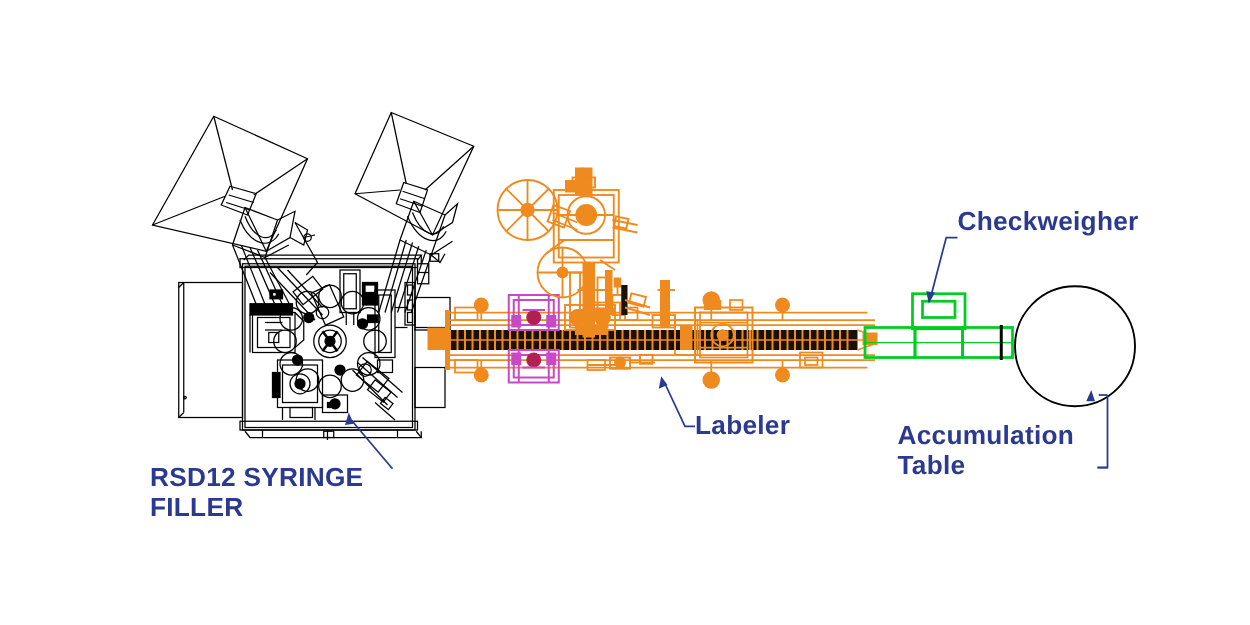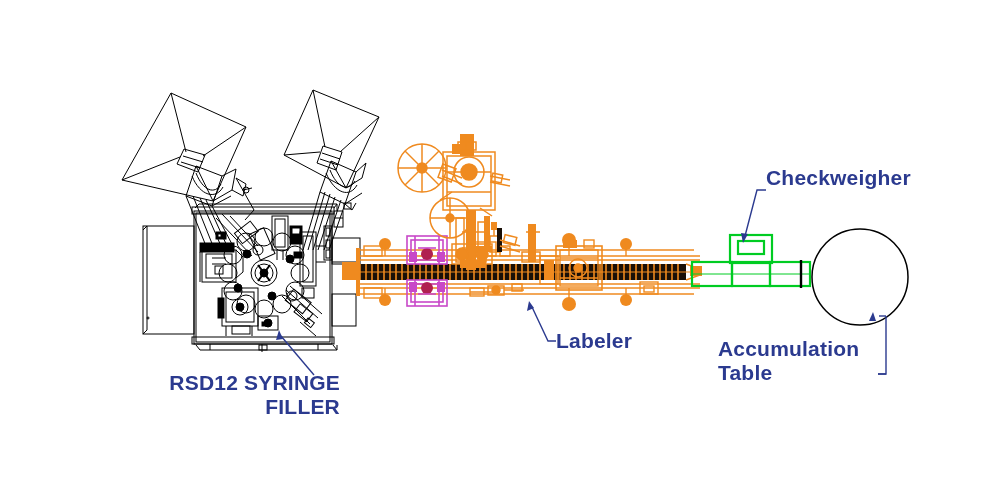--- a/index.html
+++ b/index.html
@@ -26,21 +26,21 @@
     position: absolute;
     color: #2b3a8f;
     font-family: "Liberation Sans", sans-serif;
     font-weight: bold;
     font-size: 21px;
     line-height: 24px;
     letter-spacing: 0.2px;
     white-space: pre-line;
     user-select: none;
   }
-  #label-filler   { left: 120px; top: 371px; width: 220px; text-align: right; }
+  #label-filler   { left: 120px; top: 371px; width: 220px; text-align: left; }
   #label-labeler  { left: 556px; top: 329px; width: 120px; text-align: left; }
   #label-checkweigher { left: 766px; top: 166px; width: 170px; text-align: left; }
   #label-accumulation { left: 718px; top: 337px; width: 162px; text-align: left; }
 </style>
 </head>
 <body>
 
 <div id="stage">
 
   <svg id="diagram-svg" viewBox="0 0 1000 500">

